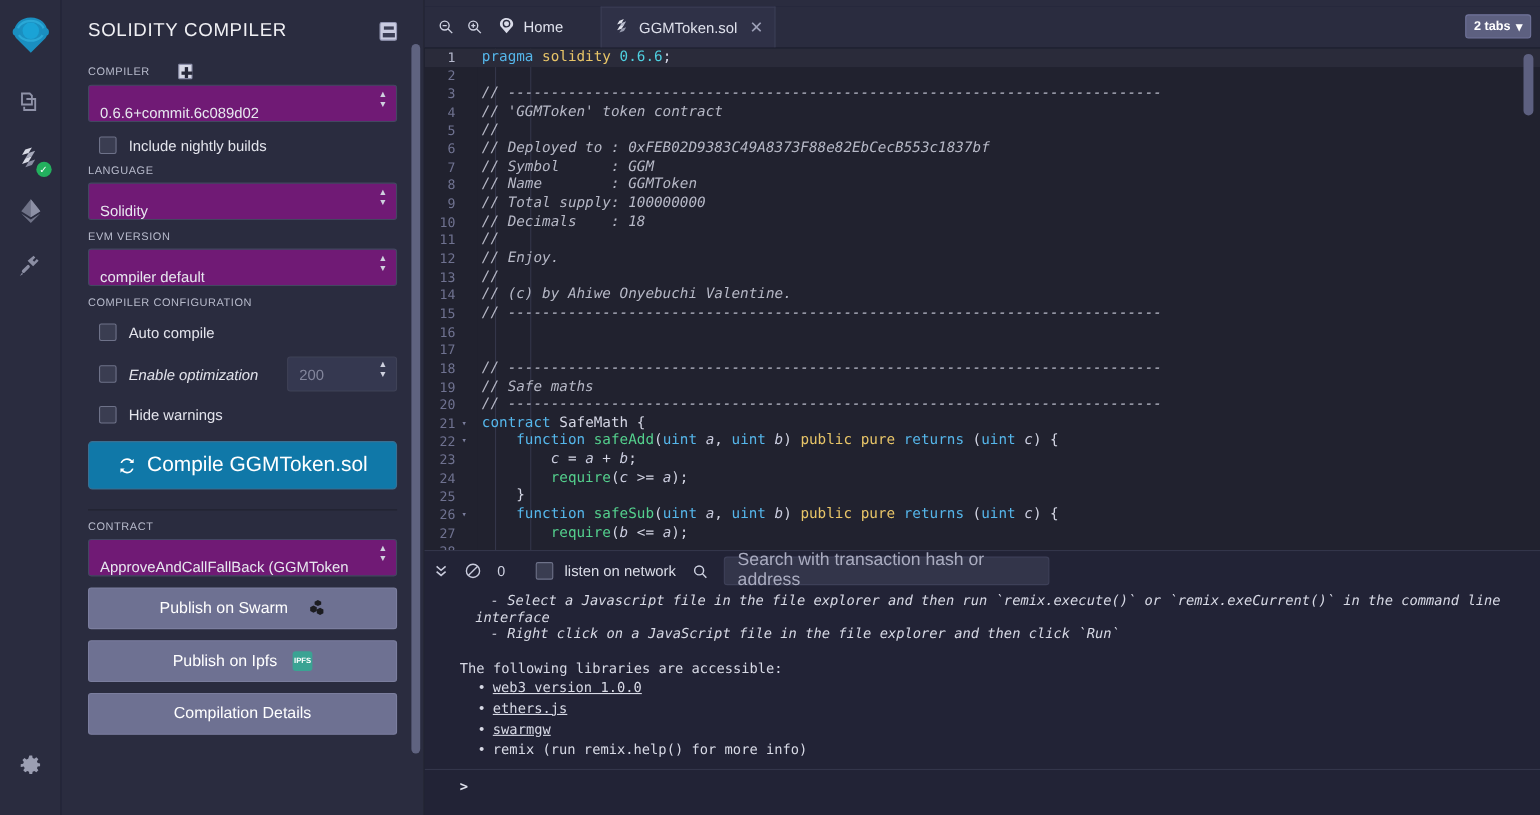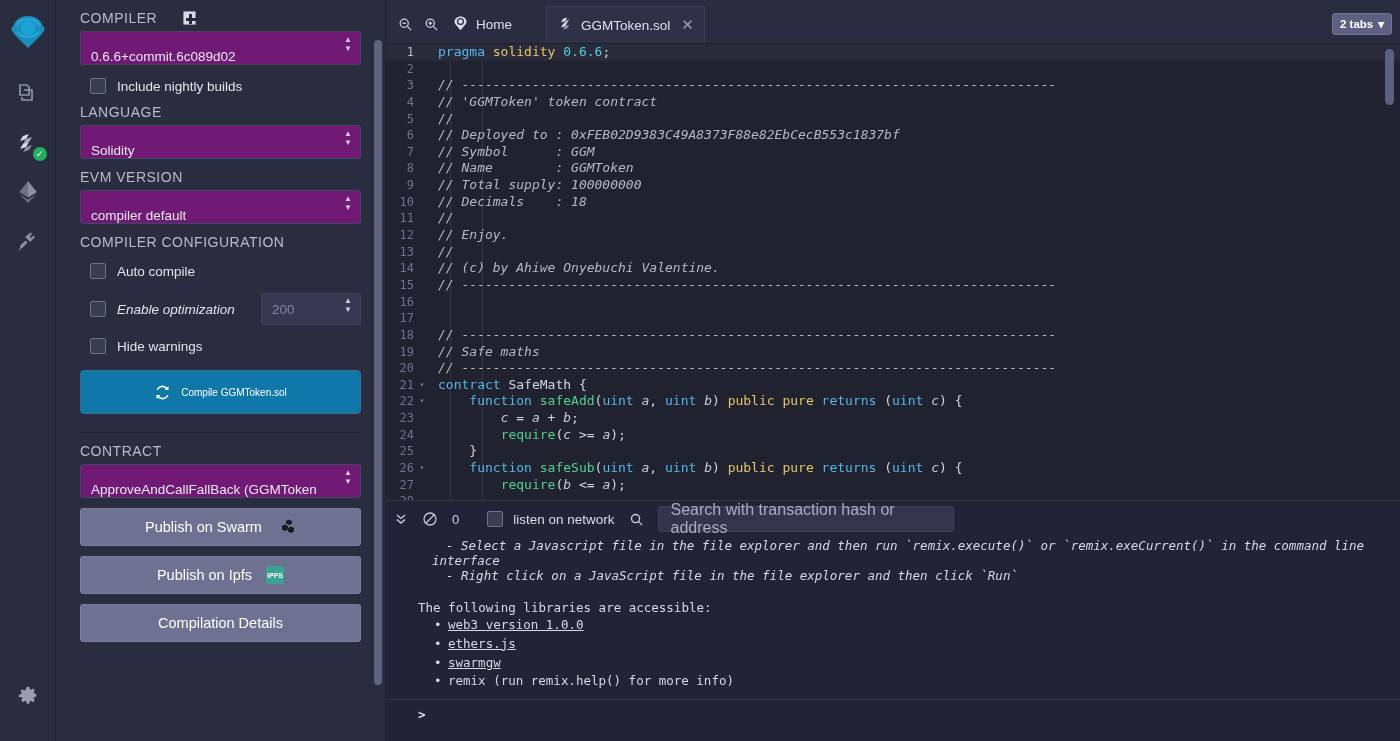--- a/index.html
+++ b/index.html
@@ -56,21 +56,21 @@
   }
   .doc-icon::before {
     content: ""; position: absolute; left: 3px; top: 3px; width: 9px; height: 3px; background: #3b3e55;
   }
   .doc-icon::after {
     content: ""; position: absolute; left: 2px; top: 9px; width: 11px; height: 4px; background: #3b3e55;
   }
 
   .panel-body { padding: 0 24px; }
   .field-label {
-    color: #b9bccd; font-size: 14px; letter-spacing: .5px;
+    color: #b9bccd; font-size: 10px; letter-spacing: .5px;
     margin: 10px 0 5px 0; text-transform: uppercase;
     display: flex; align-items: center; gap: 26px;
   }
   .plus-icon {
     width: 13px; height: 14px; background: #d6d8e6; border-radius: 1px;
     position: relative; border: 1px solid #7e melo;
     border: 1px solid #8a8da8;
   }
   .plus-icon::before, .plus-icon::after {
     content:""; position:absolute; background:#262839;
@@ -105,21 +105,21 @@
   .opt-left { display:flex; align-items:center; gap:11px; margin-left:10px;font-style:italic;}
   .runs-box {
     width: 100px; height: 32px; background: #353850; border: 1px solid #3f4257;
     border-radius: 3px; color: #83869c; font-size: 13.5px;
     display:flex; align-items:center; padding-left:10px; position:relative;
   }
 
   .compile-btn {
     margin-top: 16px; width: 100%; height: 44px;
     background: #1078a8; border: 1px solid #3a6f92; border-radius: 4px;
-    color: #ffffff; font-size: 10px;
+    color: #ffffff; font-size: 19px;
     display: flex; align-items: center; justify-content: center; gap: 10px;
     cursor: pointer;
   }
   .divider { height:1px; background:#20222f; margin: 18px 0 0 0; }
 
   .pub-btn {
     width: 100%; height: 38px; margin-top: 10px;
     background: #6e7192; border: 1px solid #7b7e9e; border-radius: 3px;
     color: #fff; font-size: 14.5px;
     display:flex; align-items:center; justify-content:center; gap: 14px;
@@ -287,20 +287,24 @@
 
     <div class="rail-icon rail-gear">
       <svg width="22" height="22" viewBox="0 0 24 24" fill="#9b9eb2">
         <path d="M12 8.2a3.8 3.8 0 100 7.6 3.8 3.8 0 000-7.6zm0 5.6a1.8 1.8 0 110-3.6 1.8 1.8 0 010 3.6z"></path>
         <path d="M10.6 2h2.8l.4 2.4 1.7.7 2-1.4 2 2-1.4 2 .7 1.7 2.4.4v2.8l-2.4.4-.7 1.7 1.4 2-2 2-2-1.4-1.7.7-.4 2.4h-2.8l-.4-2.4-1.7-.7-2 1.4-2-2 1.4-2-.7-1.7L2 13.4v-2.8l2.4-.4.7-1.7-1.4-2 2-2 2 1.4 1.7-.7z"></path>
       </svg>
     </div>
   </div>
 
   <div class="panel">
+    <div class="panel-header">
+      <div class="panel-title">SOLIDITY COMPILER</div>
+      <div class="doc-icon"></div>
+    </div>
 
     <div class="panel-body">
 
       <div class="field-label">
         <span>COMPILER</span>
         <span class="plus-icon"></span>
       </div>
       <div class="select">
         <span class="val">0.6.6+commit.6c089d02</span>
         <span class="spin">

